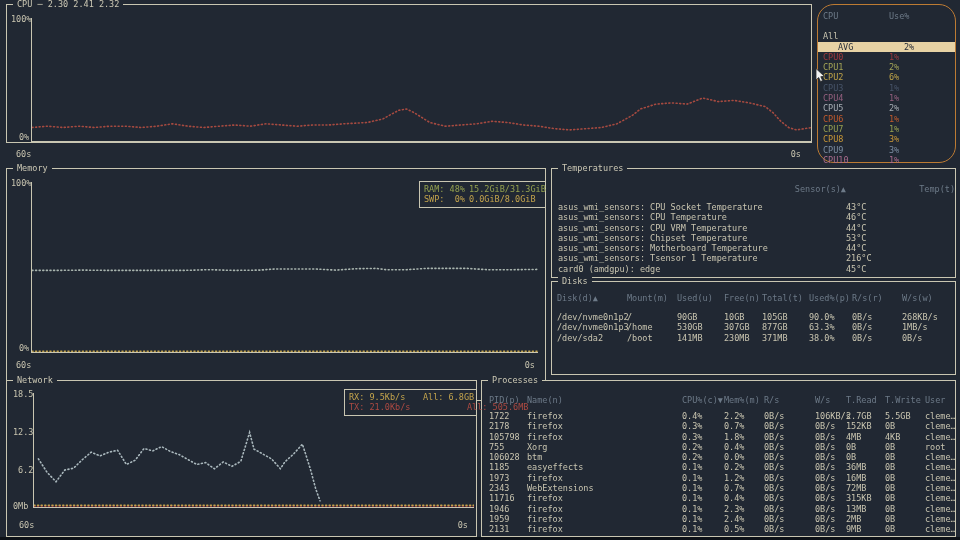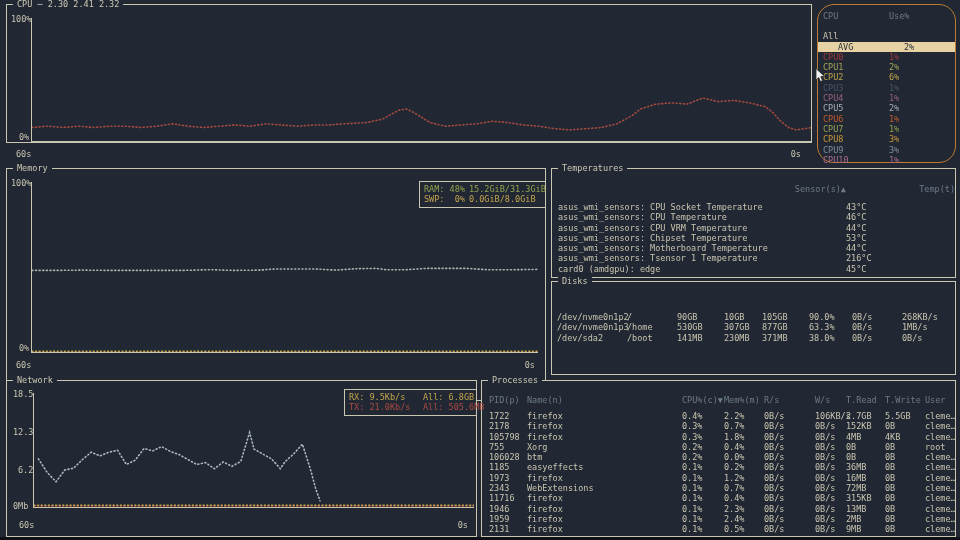--- a/index.html
+++ b/index.html
@@ -15,21 +15,21 @@
   .ptitle{position:absolute;top:-6px;left:6px;background:#212833;padding:0 4px;color:#ccc8b4;white-space:pre;z-index:2;}
   .ylab,.xlab{position:absolute;white-space:pre;color:#c9c5b0;}
   .plot{position:absolute;border-left:1px solid #c9c6b2;border-bottom:1px solid #c9c6b2;}
   .plot svg{display:block;}
   .legendbox{position:absolute;border:1px solid #c9c6b2;background:#212833;box-sizing:border-box;padding:2px 4px;z-index:3;}
   .lrow{display:grid;white-space:pre;}
   .memgrid{grid-template-columns:45px 1fr;}
   .netgrid{grid-template-columns:74px 1fr;}
   .green{color:#94a14f;}
   .yellow{color:#c4a44c;}
-  .red{color:#ad4a42;}
+  .red{color:#ad4a42;gap:44px;}
   
   .thead{color:#6d7a88;}
   .trow,.thead{white-space:pre;overflow:hidden;height:10.3px;}
   .tempgrid{display:grid;grid-template-columns:288px 1fr;padding-left:6px;}
   .diskgrid{display:grid;grid-template-columns:70px 50px 47px 38px 47px 43px 50px 1fr;padding-left:5px;}
   .procgrid{display:grid;grid-template-columns:38px 155px 42px 40px 51px 31px 39px 40px 1fr;padding-left:7px;}
   .tbody{position:absolute;left:0;right:0;}
   
   .cpulegend-head{display:grid;grid-template-columns:66px 1fr;padding-left:5px;color:#6d7a88;white-space:pre;margin-top:6px;}
   .cpulegend-rows{margin-top:10px;}
@@ -173,20 +173,30 @@
     </div>
       <div class="trow tempgrid">
       <span>card0 (amdgpu): edge</span>
       <span>45°C</span>
     </div>
     </div>
 </div>
 
 <div class="panel" style="left:551px;top:281px;width:405px;height:94px;">
   <div class="ptitle">Disks</div>
+  <div class="thead diskgrid" style="margin-top:11px;">
+    <span>Disk(d)▲</span>
+    <span>Mount(m)</span>
+    <span>Used(u)</span>
+    <span>Free(n)</span>
+    <span>Total(t)</span>
+    <span>Used%(p)</span>
+    <span>R/s(r)</span>
+    <span>W/s(w)</span>
+  </div>
   <div class="tbody" style="top:30px;">
 
   <div class="trow diskgrid">
       <span>/dev/nvme0n1p2</span>
       <span>/</span>
       <span>90GB</span>
       <span>10GB</span>
       <span>105GB</span>
       <span>90.0%</span>
       <span>0B/s</span>

